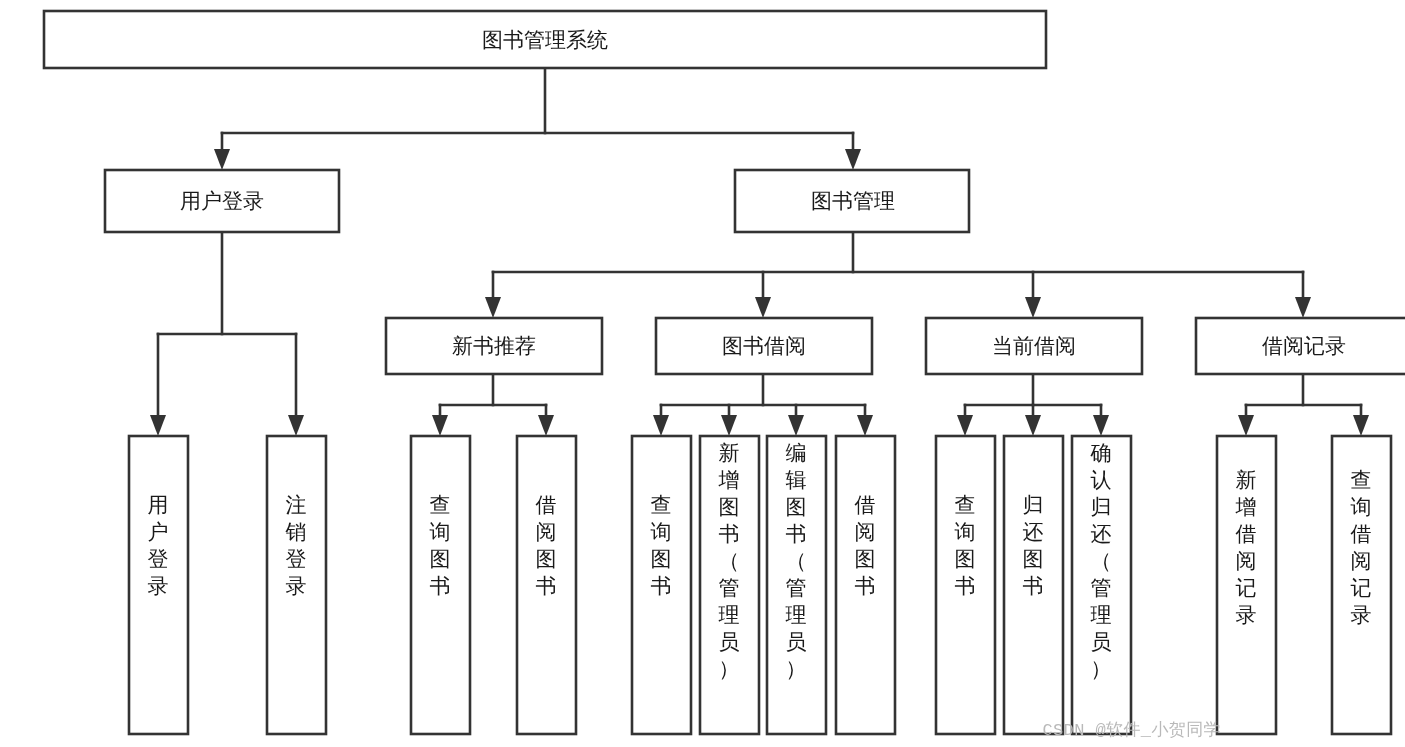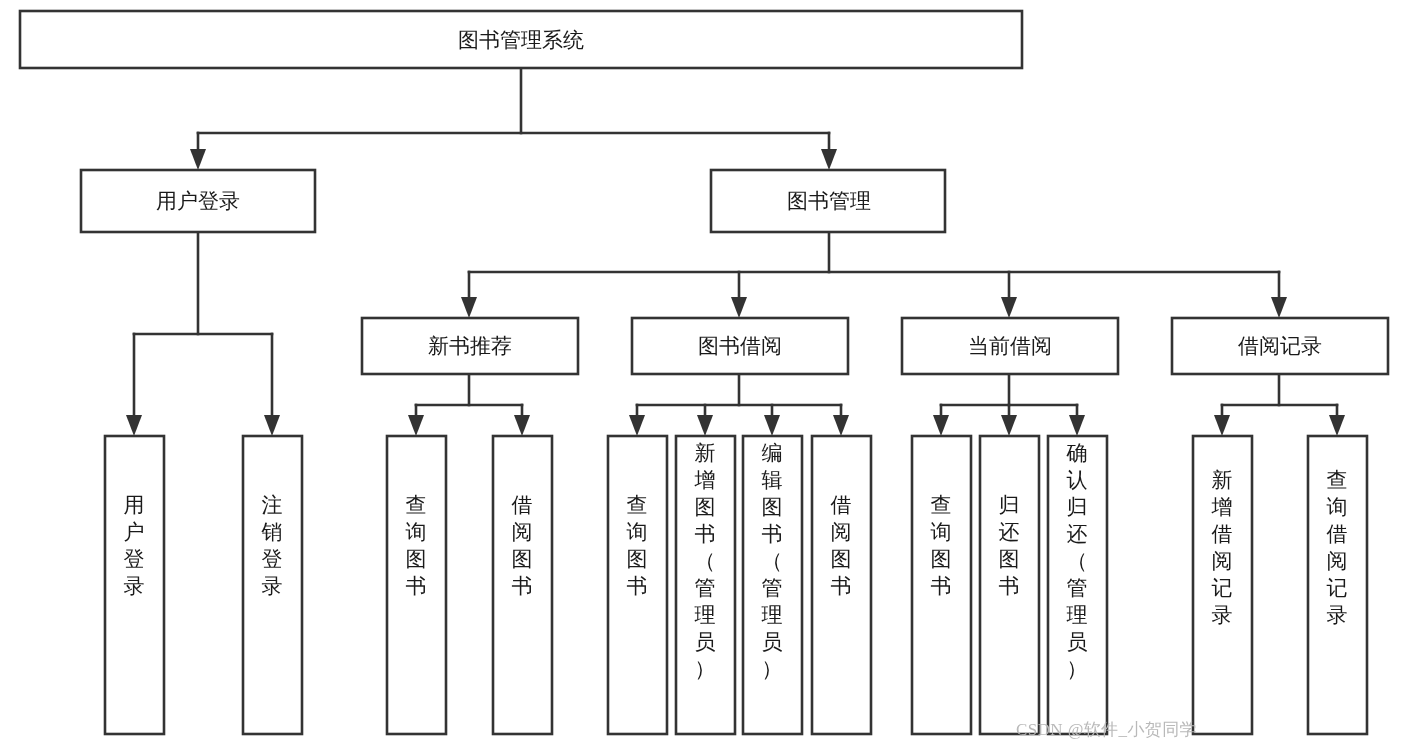--- a/index.html
+++ b/index.html
@@ -10,20 +10,21 @@
   body {
     width: 1405px;
     height: 747px;
     font-family: "Liberation Sans", "DejaVu Sans", sans-serif;
     overflow: hidden;
   }
   #diagram-root {
     position: relative;
     width: 1205px;
     height: 747px;
+    margin-left: 24px;
   }
   svg#flowchart {
     position: absolute;
     top: 0;
     left: 0;
     width: 1405px;
     height: 747px;
     display: block;
   }
   .node-rect {
@@ -51,21 +52,21 @@
   .node-label-v {
     font-family: "Liberation Sans", "DejaVu Sans", sans-serif;
     font-size: 21px;
     fill: #1a1a1a;
     text-anchor: middle;
   }
   .watermark {
     position: absolute;
     right: 8px;
     bottom: 6px;
-    font-family: Liberation Serif, serif;
+    font-family: Liberation Mono, monospace;
     font-size: 17px;
     color: #b9b9b9;
     white-space: nowrap;
     letter-spacing: 0.4px;
     pointer-events: none;
   }
 </style>
 </head>
 <body>
 

